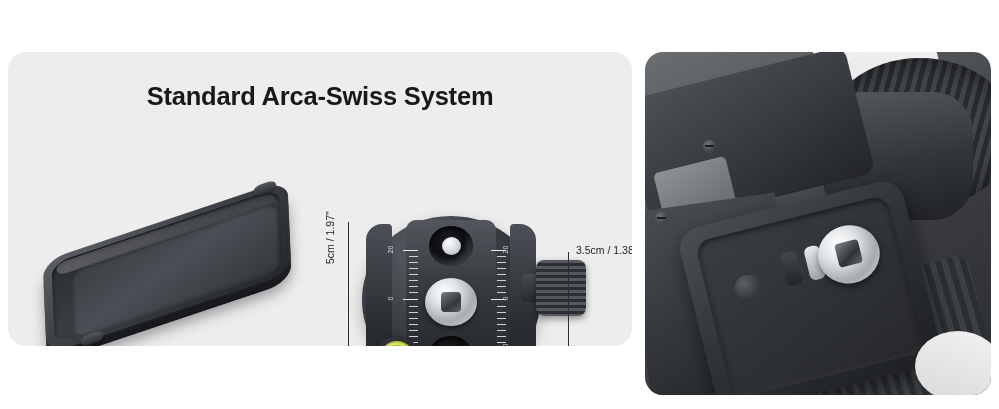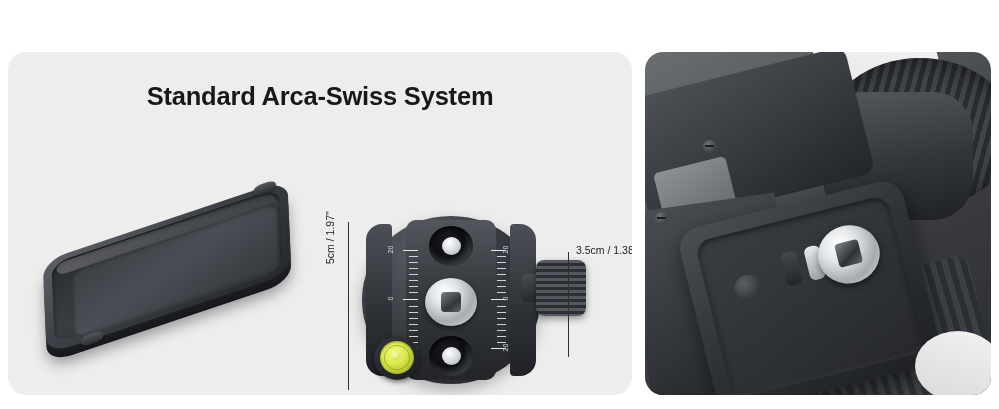--- a/index.html
+++ b/index.html
@@ -2,21 +2,21 @@
 <html><head>
 <meta charset="utf-8">
 <style>
   html,body{margin:0;padding:0;background:#ffffff;}
   body{width:999px;height:409px;position:relative;overflow:hidden;
        font-family:"Liberation Sans","DejaVu Sans",sans-serif;}
 
   .panel{position:absolute;border-radius:18px;overflow:hidden;}
 
   
-  #left-panel{left:8px;top:52px;width:624px;height:343px;background:#ededed;}
+  #left-panel{left:8px;top:52px;width:624px;height:294px;background:#ededed;}
 
   #page-title{position:absolute;left:0;top:30px;width:624px;text-align:center;
     font-size:25.5px;font-weight:700;color:#17181a;letter-spacing:-.2px;}
 
   
   #plate-figure{position:absolute;left:18px;top:118px;width:290px;height:200px;}
   .plate-wrap{position:absolute;left:12px;top:22px;width:258px;height:150px;
     transform:rotate(-18.5deg) skewX(-16deg) scaleY(.60);transform-origin:50% 50%;}
   .plate-side{position:absolute;left:0;top:14px;width:258px;height:150px;border-radius:26px;
     background:linear-gradient(180deg,#4a4d52 0%,#2b2d31 55%,#17181b 100%);

